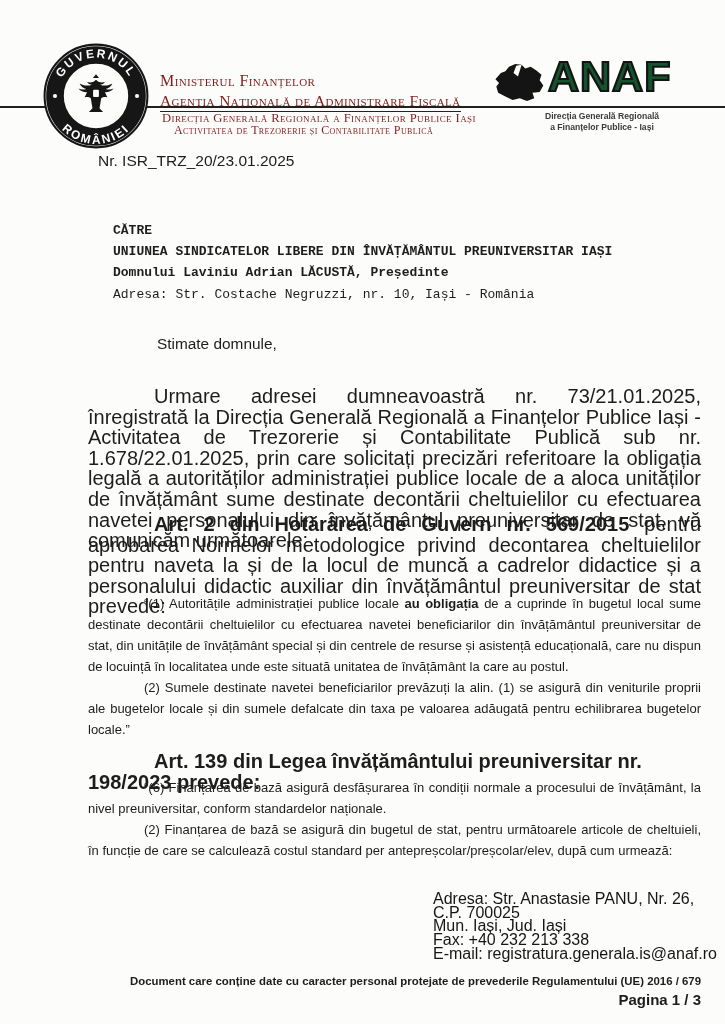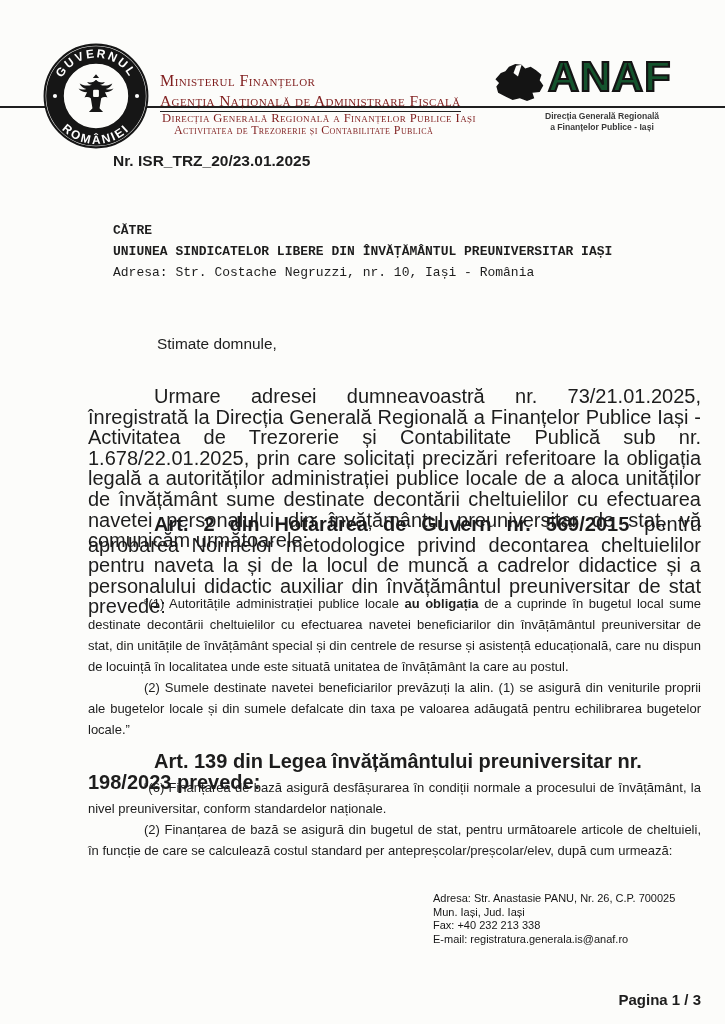--- a/index.html
+++ b/index.html
@@ -20,37 +20,37 @@
   .hdr-1{left:160px;top:72px;font-size:16px;}
   .hdr-2{left:160px;top:92px;font-size:15.5px;border-bottom:1.6px solid #222;padding-bottom:1px;}
   .hdr-3{left:162px;top:111px;font-size:12.6px;}
   .hdr-4{left:162px;top:123px;font-size:12px;margin-left:12px;}
   .anaf-map{position:absolute;left:490px;top:60px;width:56px;height:44px;z-index:3;}
   .anaf-text{position:absolute;left:548px;top:54px;font-size:43px;font-weight:900;
     letter-spacing:1px;color:#14532d;-webkit-text-stroke:2.2px #141414;line-height:44px;z-index:3;}
   .anaf-sub{position:absolute;left:512px;top:111px;width:180px;text-align:center;
     font-size:8.6px;line-height:10.6px;color:#3a3a3a;z-index:3;font-weight:bold;}
   
-  .refno{position:absolute;left:113px;top:152px;font-size:15.5px;font-weight:700;}
+  .refno{position:absolute;left:98px;top:152px;font-size:15.5px;font-weight:400;}
   .addressee{position:absolute;left:113px;top:220px;font-size:13px;line-height:21.2px;white-space:nowrap;font-family:Liberation Mono, monospace;}
   .addressee .b{font-weight:700;}
   .salutation{position:absolute;left:157px;top:335px;font-size:15.4px;}
   .para{position:absolute;left:88px;width:613px;font-size:20px;line-height:20.6px;
     text-align:justify;text-indent:66px;}
   .p1{top:386px;}
   .p-art2{top:514px;}
   .bold{font-weight:700;}
   .quote{position:absolute;left:88px;width:613px;font-size:13px;
     line-height:21px;text-align:justify;}
   .quote p{margin:0;text-indent:56px;}
   .q1{top:593px;}
   .q2{top:777px;}
   .art139{top:751px;font-weight:700;text-align:left;}
   
-  .contact{position:absolute;left:433px;top:892px;font-size:11px;line-height:13.7px;color:#161616;}
+  .contact{position:absolute;left:433px;top:892px;font-size:16px;line-height:13.7px;color:#161616;}
   .gdpr{position:absolute;left:88px;top:975px;width:613px;text-align:right;
     font-size:11.4px;font-weight:700;}
   .pagenum{position:absolute;left:88px;top:991px;width:613px;text-align:right;
     font-size:15px;font-weight:700;}
 </style>
 </head>
 <body>
 
 <div class="page">
 
@@ -92,20 +92,21 @@
   <div class="anaf-sub">
     <div>Direcția Generală Regională</div>
     <div>a Finanțelor Publice - Iași</div>
   </div>
 
   <div class="refno">Nr. ISR_TRZ_20/23.01.2025</div>
 
   <div class="addressee">
     <div class="b">CĂTRE</div>
     <div class="b">UNIUNEA SINDICATELOR LIBERE DIN ÎNVĂȚĂMÂNTUL PREUNIVERSITAR IAȘI</div>
+    <div class="b">Domnului Laviniu Adrian LĂCUSTĂ, Președinte</div>
     <div>Adresa: Str. Costache Negruzzi, nr. 10, Iași - România</div>
   </div>
 
   <div class="salutation">Stimate domnule,</div>
 
   <div class="para p1">Urmare adresei dumneavoastră nr. 73/21.01.2025, înregistrată la Direcția Generală Regională a Finanțelor Publice Iași - Activitatea de Trezorerie și Contabilitate Publică sub nr. 1.678/22.01.2025, prin care solicitați precizări referitoare la obligația legală a autorităților administrației publice locale de a aloca unităților de învățământ sume destinate decontării cheltuielilor cu efectuarea navetei personalului din învățământul preuniversitar de stat, vă comunicăm următoarele:</div>
 
   <div class="para p-art2"><span class="bold">Art. 2 din Hotărârea de Guvern nr. 569/2015</span><span> pentru aprobarea Normelor metodologice privind decontarea cheltuielilor pentru naveta la și de la locul de muncă a cadrelor didactice și a personalului didactic auxiliar din învățământul preuniversitar de stat prevede:</span></div>
 
   <div class="quote q1">
@@ -120,15 +121,16 @@
     <p>(2) Finanțarea de bază se asigură din bugetul de stat, pentru următoarele articole de cheltuieli, în funcție de care se calculează costul standard per antepreșcolar/preșcolar/elev, după cum urmează:</p>
   </div>
 
   <div class="contact">
     <div>Adresa: Str. Anastasie PANU, Nr. 26, C.P. 700025</div>
     <div>Mun. Iași, Jud. Iași</div>
     <div>Fax: +40 232 213 338</div>
     <div>E-mail: registratura.generala.is@anaf.ro</div>
   </div>
 
+  <div class="gdpr">Document care conține date cu caracter personal protejate de prevederile Regulamentului (UE) 2016 / 679</div>
   <div class="pagenum">Pagina 1 / 3</div>
 
 </div>
 
 </body></html>

